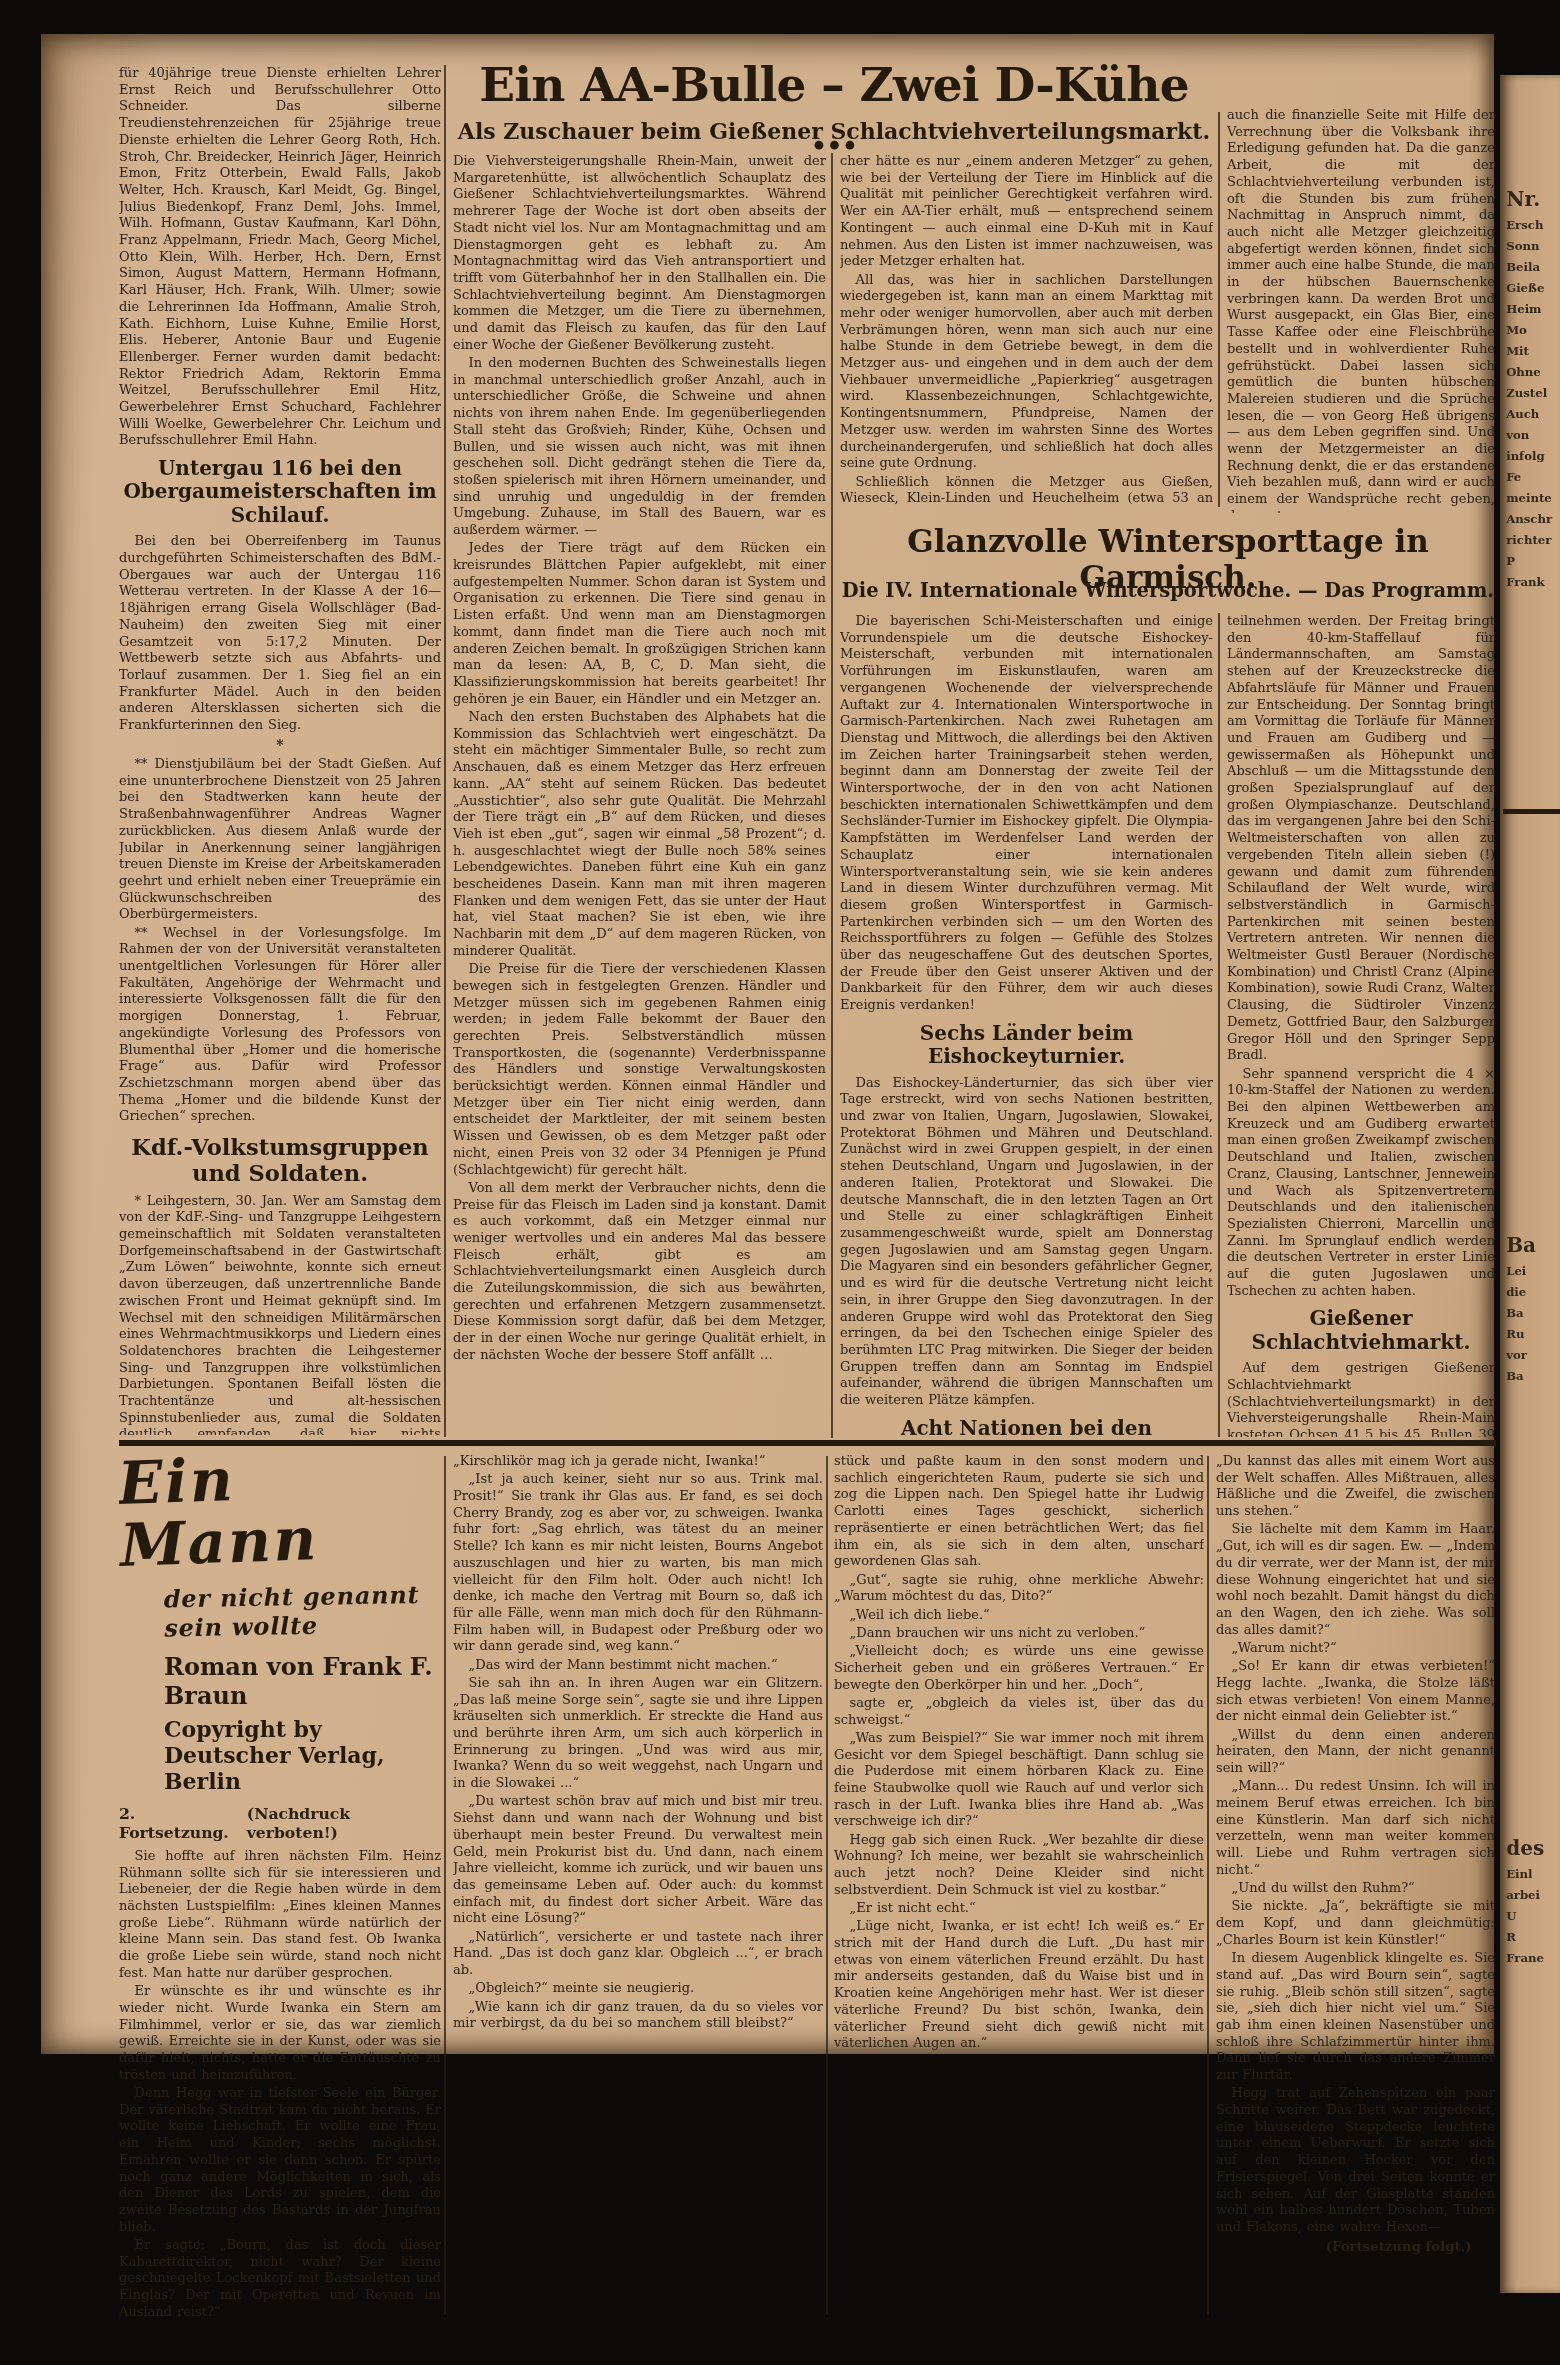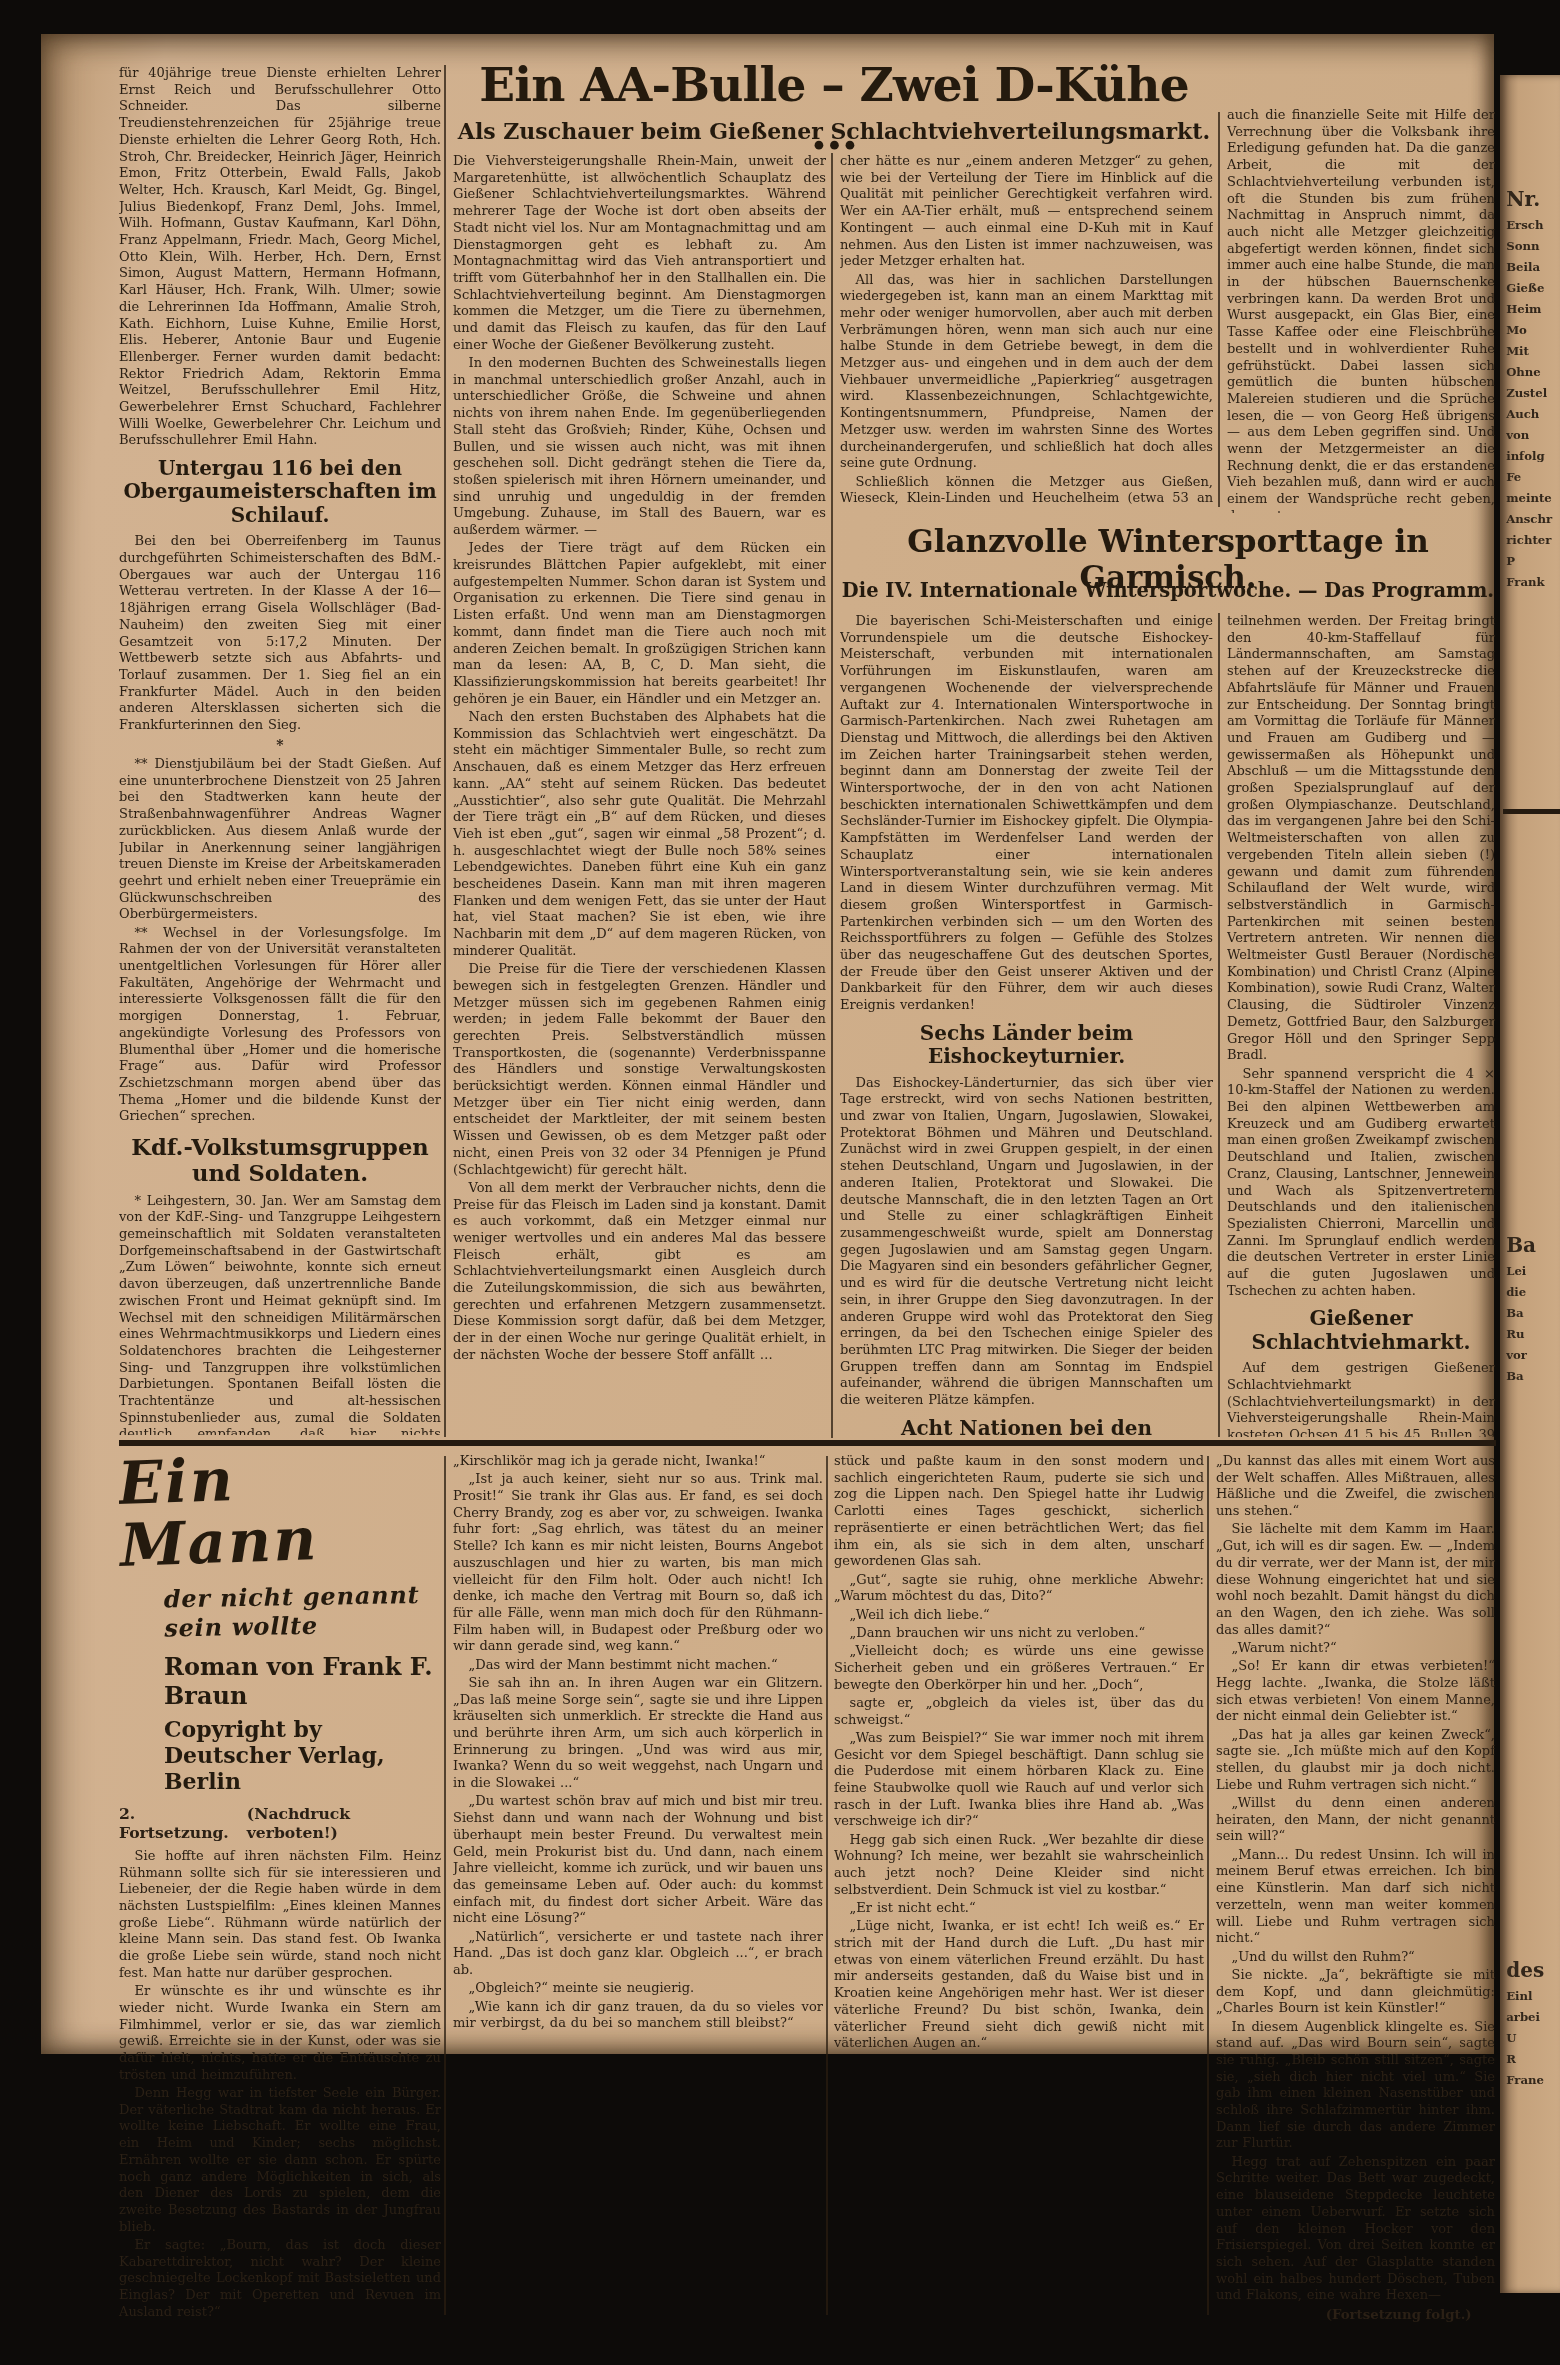--- a/index.html
+++ b/index.html
@@ -160,21 +160,20 @@
       </div>
 
     <div class="vrule" style="left:1166px;top:1422px;height:859px;"></div>
 
     <div class="col cont" style="left:1175px;top:1419px;width:279px;height:871px;">
       <div>
           <p class="para">„Du kannst das alles mit einem Wort aus der Welt schaffen. Alles Mißtrauen, alles Häßliche und die Zweifel, die zwischen uns stehen.“</p>
           <p class="para">Sie lächelte mit dem Kamm im Haar. „Gut, ich will es dir sagen. Ew. — „Indem du dir verrate, wer der Mann ist, der mir diese Wohnung eingerichtet hat und sie wohl noch bezahlt. Damit hängst du dich an den Wagen, den ich ziehe. Was soll das alles damit?“</p>
           <p class="para">„Warum nicht?“</p>
           <p class="para">„So! Er kann dir etwas verbieten!“ Hegg lachte. „Iwanka, die Stolze läßt sich etwas verbieten! Von einem Manne, der nicht einmal dein Geliebter ist.“</p>
-          <p class="para">„Das hat ja alles gar keinen Zweck“, sagte sie. „Ich müßte mich auf den Kopf stellen, du glaubst mir ja doch nicht. Liebe und Ruhm vertragen sich nicht.“</p>
           <p class="para">„Willst du denn einen anderen heiraten, den Mann, der nicht genannt sein will?“</p>
           <p class="para">„Mann... Du redest Unsinn. Ich will in meinem Beruf etwas erreichen. Ich bin eine Künstlerin. Man darf sich nicht verzetteln, wenn man weiter kommen will. Liebe und Ruhm vertragen sich nicht.“</p>
           <p class="para">„Und du willst den Ruhm?“</p>
           <p class="para">Sie nickte. „Ja“, bekräftigte sie mit dem Kopf, und dann gleichmütig: „Charles Bourn ist kein Künstler!“</p>
           <p class="para">In diesem Augenblick klingelte es. Sie stand auf. „Das wird Bourn sein“, sagte sie ruhig. „Bleib schön still sitzen“, sagte sie, „sieh dich hier nicht viel um.“ Sie gab ihm einen kleinen Nasenstüber und schloß ihre Schlafzimmertür hinter ihm. Dann lief sie durch das andere Zimmer zur Flurtür.</p>
           <p class="para">Hegg trat auf Zehenspitzen ein paar Schritte weiter. Das Bett war zugedeckt, eine blauseidene Steppdecke leuchtete unter einem Ueberwurf. Er setzte sich auf den kleinen Hocker vor den Frisierspiegel. Von drei Seiten konnte er sich sehen. Auf der Glasplatte standen wohl ein halbes hundert Döschen, Tuben und Flakons, eine wahre Hexen—</p>
         </div>
       <div class="continuation">(Fortsetzung folgt.)</div>
     </div>
   </div>
@@ -204,21 +203,21 @@
     <div class="adj-rule" style="top:734px;"></div>
     <div class="adj-frag-wrap" style="top:1155px;">
         <div class="adj-frag">Ba</div>
         <div class="adj-frag">Lei</div>
         <div class="adj-frag">die</div>
         <div class="adj-frag">Ba</div>
         <div class="adj-frag">Ru</div>
         <div class="adj-frag">vor</div>
         <div class="adj-frag">Ba</div>
       </div>
-    <div class="adj-frag-wrap" style="top:1880px;">
+    <div class="adj-frag-wrap" style="top:1758px;">
         <div class="adj-frag">des</div>
         <div class="adj-frag">Einl</div>
         <div class="adj-frag">arbei</div>
         <div class="adj-frag">U</div>
         <div class="adj-frag">R</div>
         <div class="adj-frag">Frane</div>
       </div>
   </div>
 </div>
 

